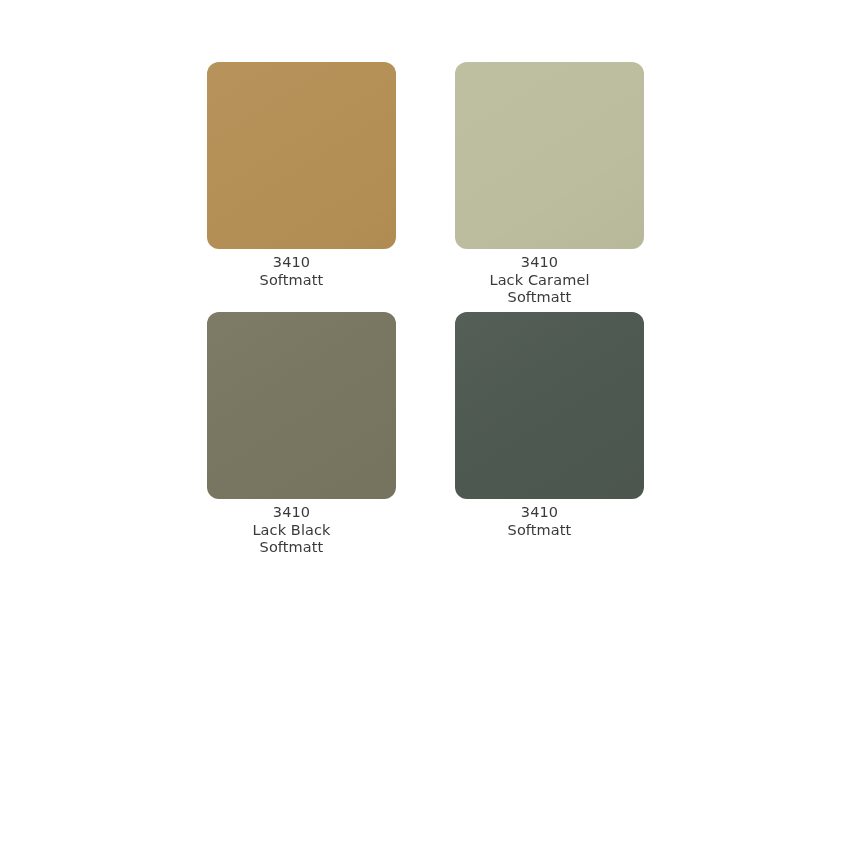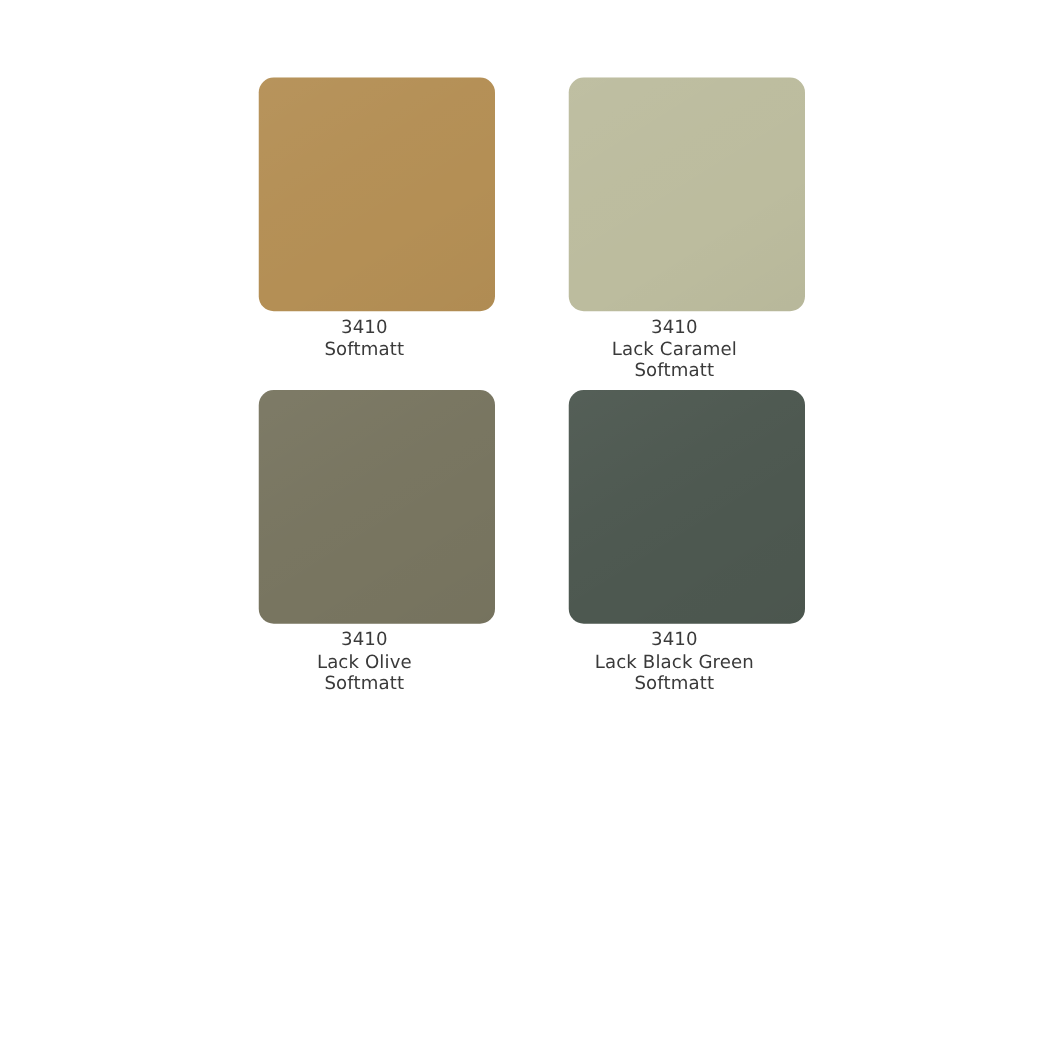--- a/index.html
+++ b/index.html
@@ -94,27 +94,26 @@
       <span class="caption-line">3410</span>
       <span class="caption-line">Lack Caramel</span>
       <span class="caption-line">Softmatt</span>
     </div>
   </div>
 
   <div class="swatch-card col-1 row-2">
     <div class="swatch-chip" style="background-color: rgb(120, 117, 96);"></div>
     <div class="swatch-caption">
       <span class="caption-line">3410</span>
-      <span class="caption-line">Lack Olive</span>
+      <span class="caption-line">Lack Black</span>
       <span class="caption-line">Softmatt</span>
     </div>
   </div>
 
   <div class="swatch-card col-2 row-2">
     <div class="swatch-chip" style="background-color: rgb(77, 88, 80);"></div>
     <div class="swatch-caption">
       <span class="caption-line">3410</span>
-      <span class="caption-line">Lack Black Green</span>
       <span class="caption-line">Softmatt</span>
     </div>
   </div>
 
 </div>
 
 </body></html>

